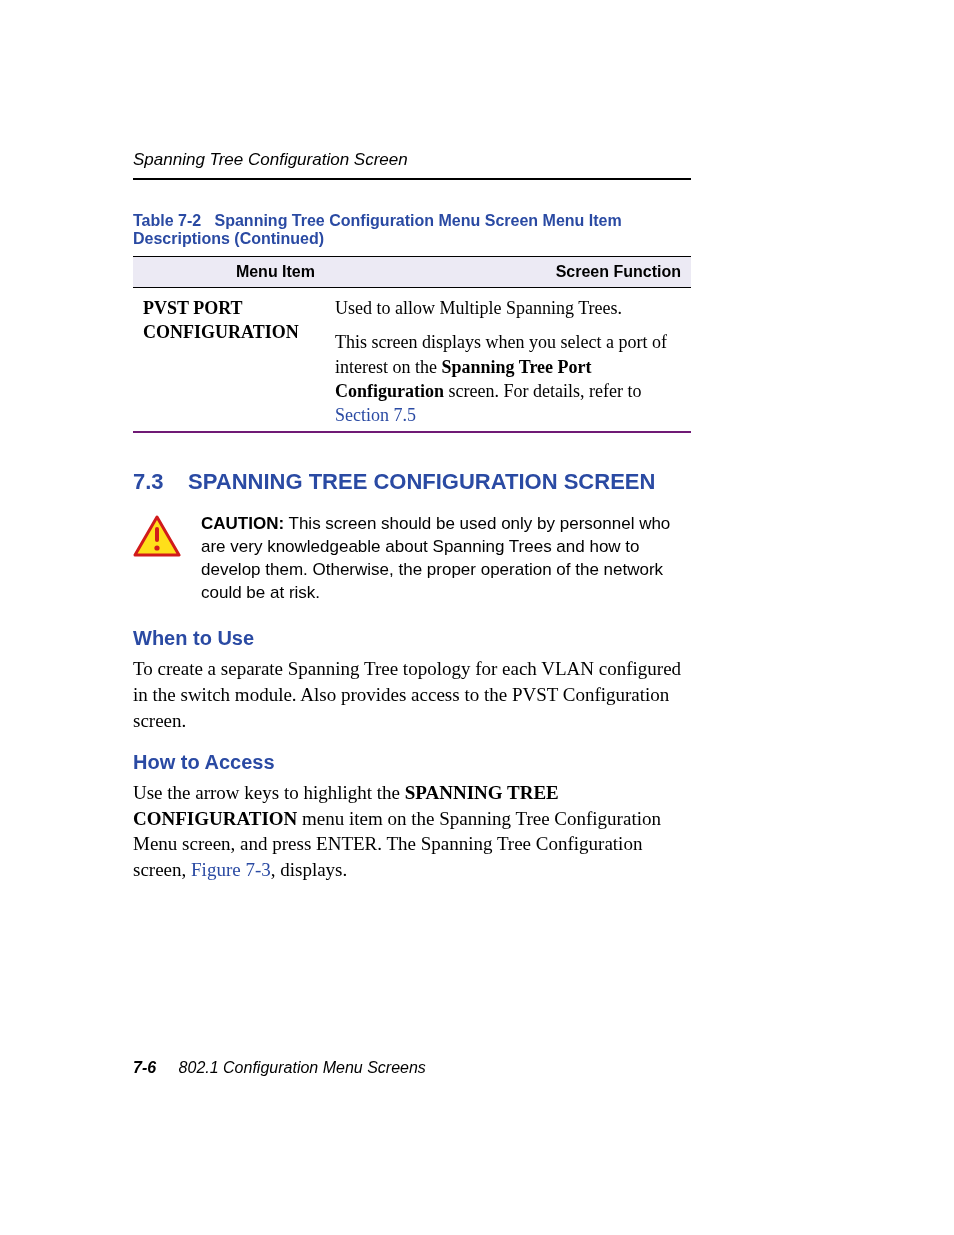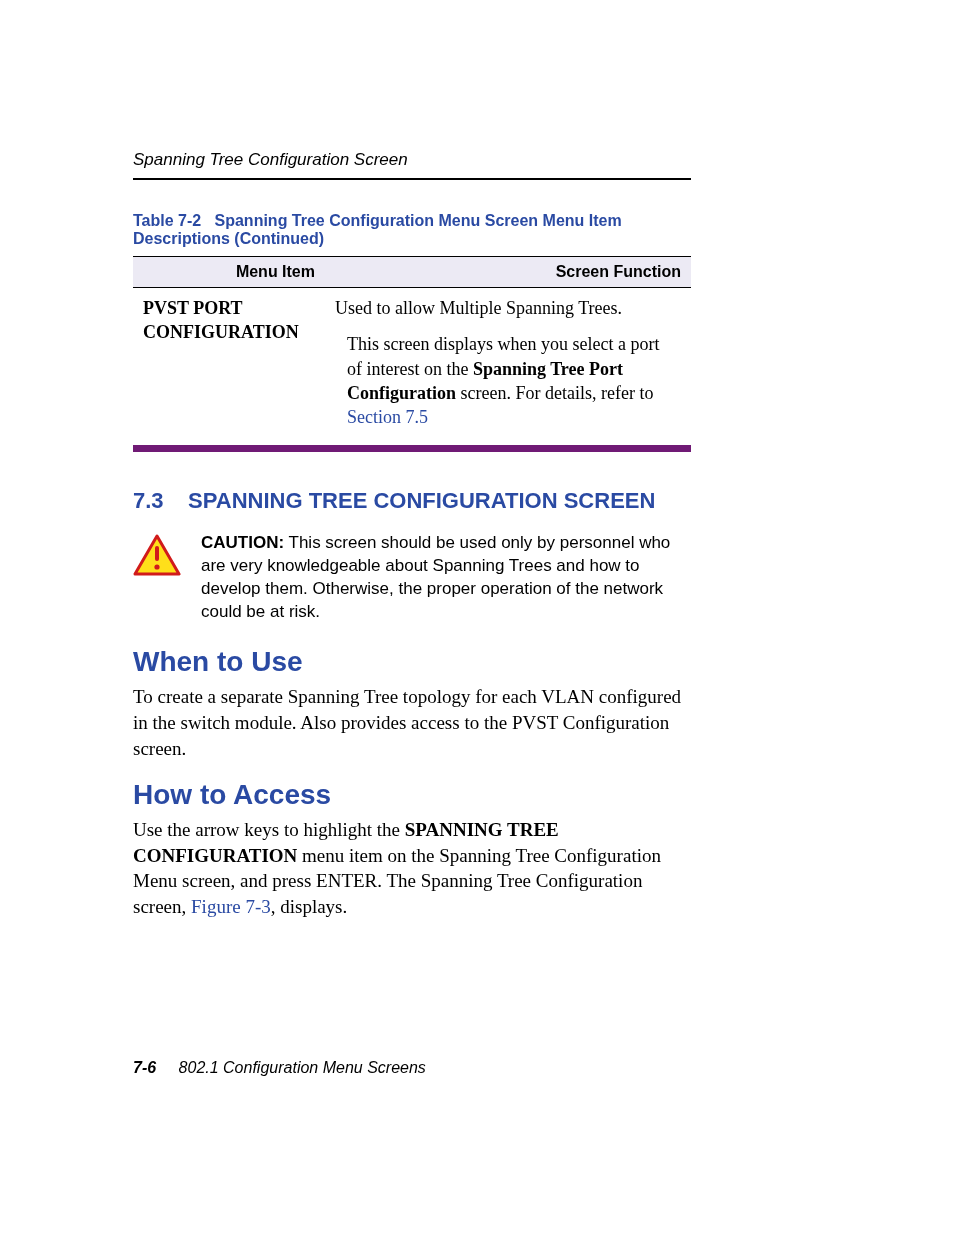--- a/index.html
+++ b/index.html
@@ -46,36 +46,36 @@
     font-family: Arial, Helvetica, sans-serif;
     font-weight: bold;
     font-size: 16px;
     padding: 6px 10px;
     border-top: 1px solid #000;
     border-bottom: 1px solid #000;
   }
   table.desc td {
     vertical-align: top;
     padding: 8px 10px 4px 10px;
-    border-bottom: 7px solid #701a75;
+    border-bottom: 2px solid #701a75;
   }
   table.desc td.menu-col {
     width: 172px;
     font-weight: bold;
     font-family: "Times New Roman", Times, serif;
     font-size: 18px;
     line-height: 1.35;
   }
   table.desc td.func-col {
     font-family: "Times New Roman", Times, serif;
     font-size: 18px;
     line-height: 1.35;
   }
   .func-p1 { margin: 0 0 10px 0; }
-  .func-p2 { margin: 12px; }
+  .func-p2 { margin: 0; }
   .bold { font-weight: bold; }
   .link { color: #2a4aa3; }
 
   h2.section-heading {
     font-family: Arial, Helvetica, sans-serif;
     font-weight: bold;
     font-size: 22px;
     color: #2a4aa3;
     margin: 36px 0 18px 0;
   }
@@ -95,21 +95,21 @@
   .callout-text {
     font-family: Arial, Helvetica, sans-serif;
     font-size: 17px;
     line-height: 1.35;
   }
   .callout-text .label { font-weight: bold; }
 
   h3.subheading {
     font-family: Arial, Helvetica, sans-serif;
     font-weight: bold;
-    font-size: 28px;
+    font-size: 20px;
     color: #2a4aa3;
     margin: 18px 0 6px 0;
   }
   p.body {
     font-family: "Times New Roman", Times, serif;
     font-size: 19px;
     line-height: 1.35;
     margin: 0 0 18px 0;
   }
 

